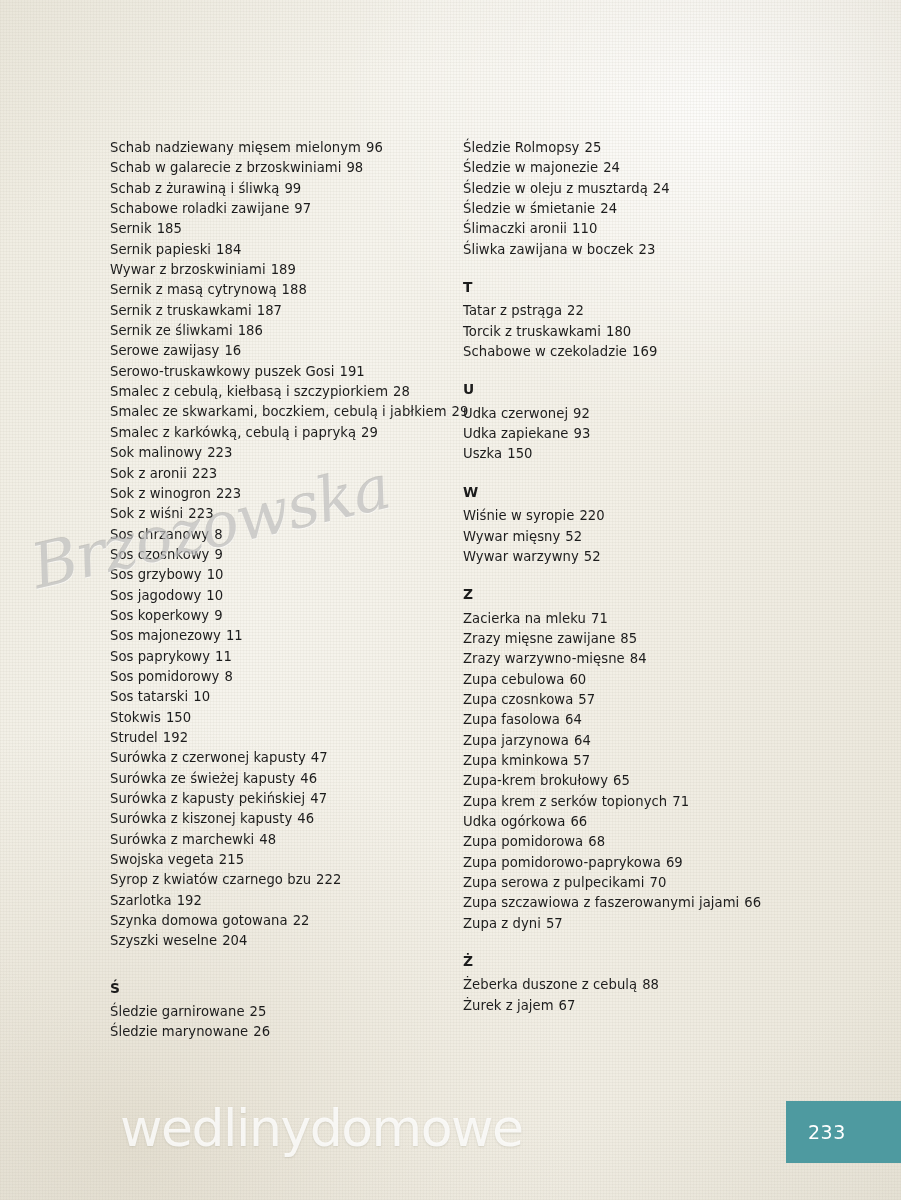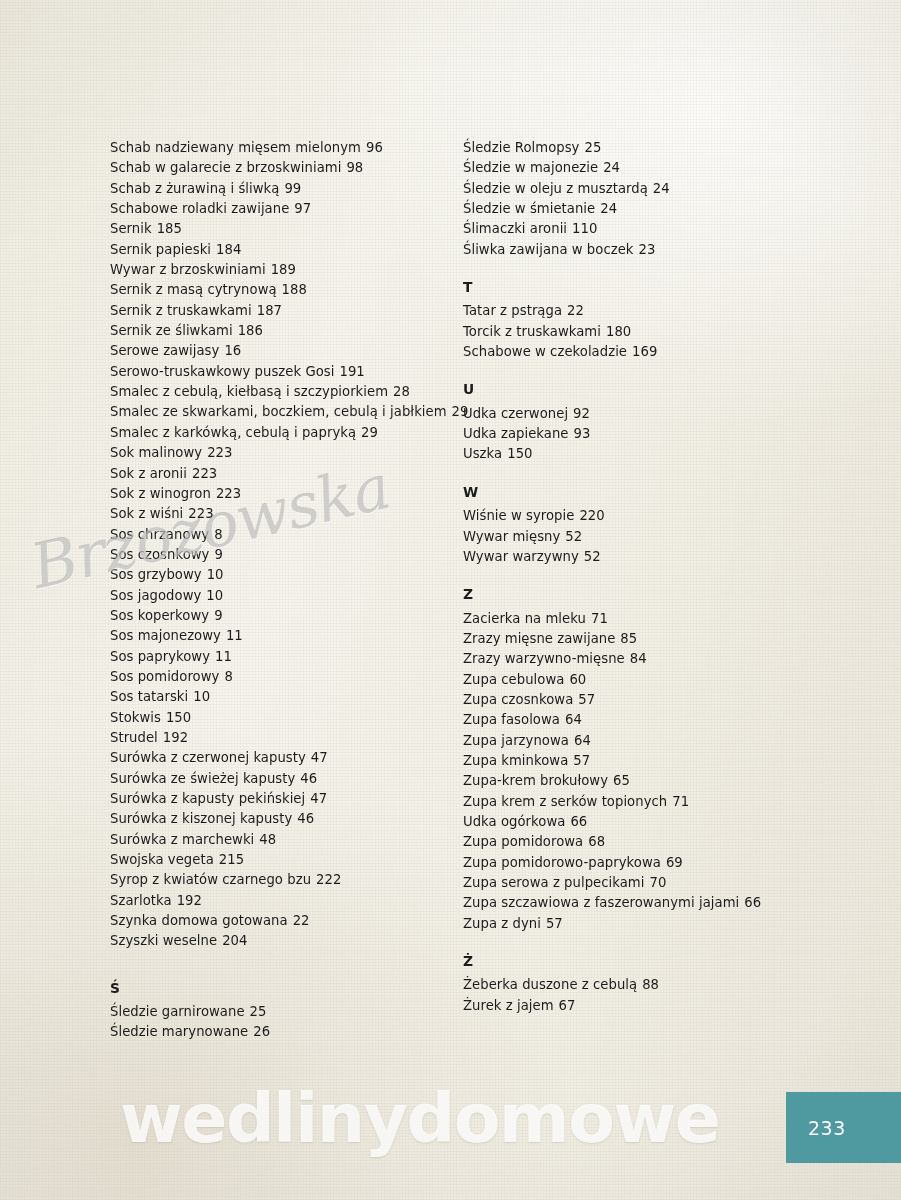--- a/index.html
+++ b/index.html
@@ -89,36 +89,36 @@
     white-space: nowrap;
     text-shadow: 0 1px 0 rgba(255,255,255,0.5);
   }
 
   
   .watermark {
     position: absolute;
     left: 120px;
     bottom: 42px;
     font-family: "DejaVu Sans", sans-serif;
-    font-weight: bold;
-    font-size: 68px;
+    font-weight: normal;
+    font-size: 52px;
     color: rgba(255,255,255,0.82);
     letter-spacing: -1.5px;
     z-index: 4;
     white-space: nowrap;
     text-shadow: 0 1px 2px rgba(170,165,150,0.35);
   }
 
   
   .page-tab {
     position: absolute;
     right: 0;
     bottom: 37px;
     width: 115px;
-    height: 71px;
+    height: 62px;
     background: #4e9aa0;
     z-index: 6;
     display: flex;
     align-items: center;
   }
   .page-tab .num {
     color: #ffffff;
     font-size: 19px;
     margin-left: 22px;
     letter-spacing: 0.5px;

